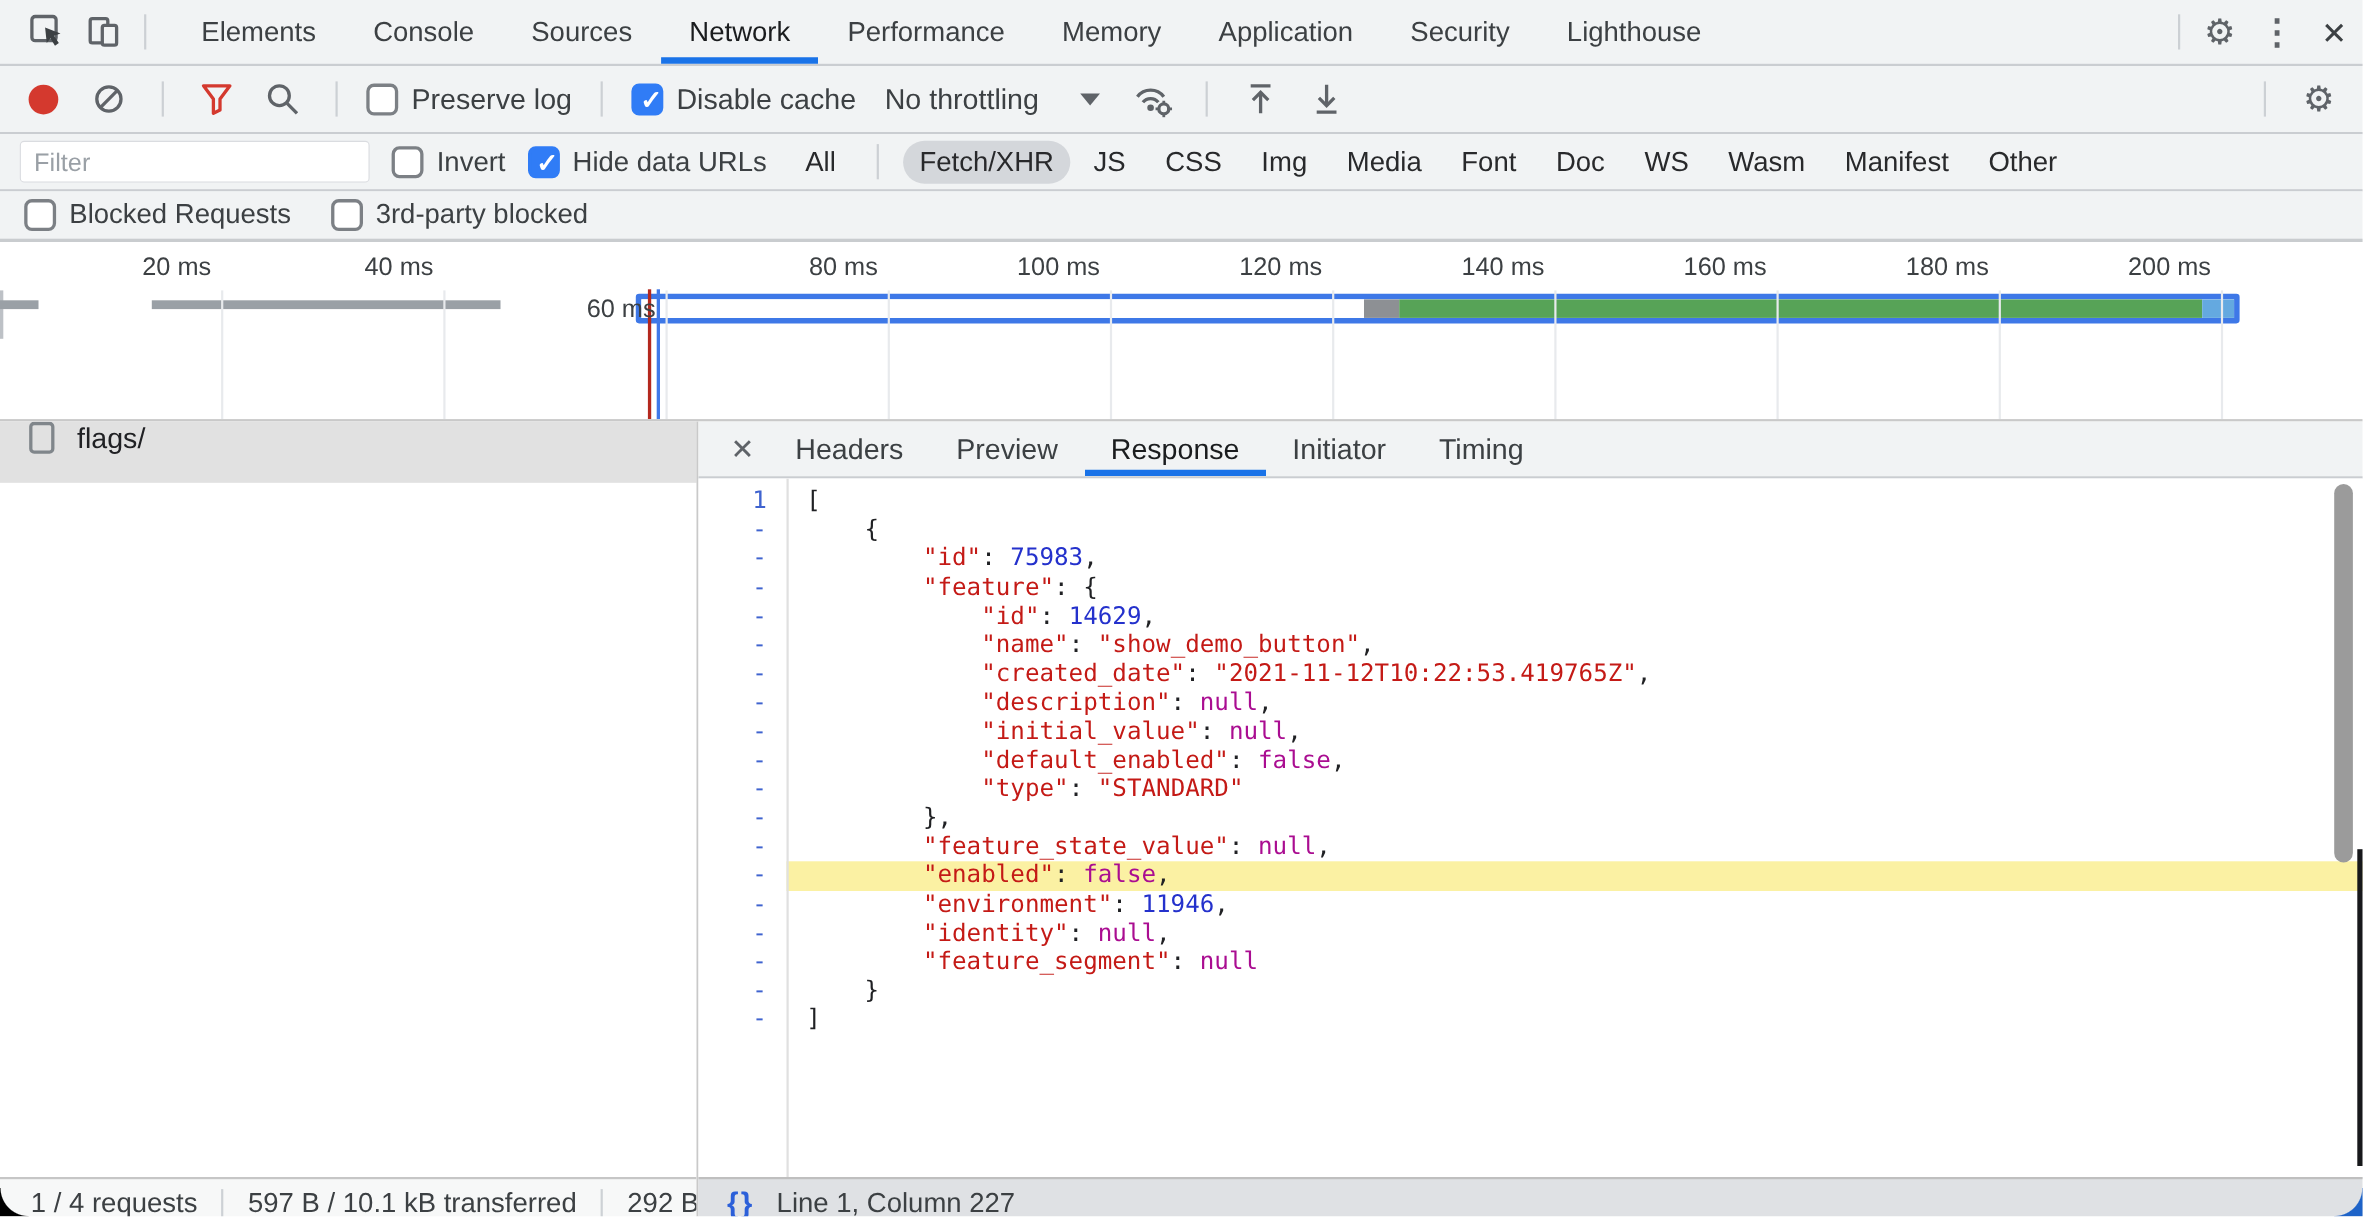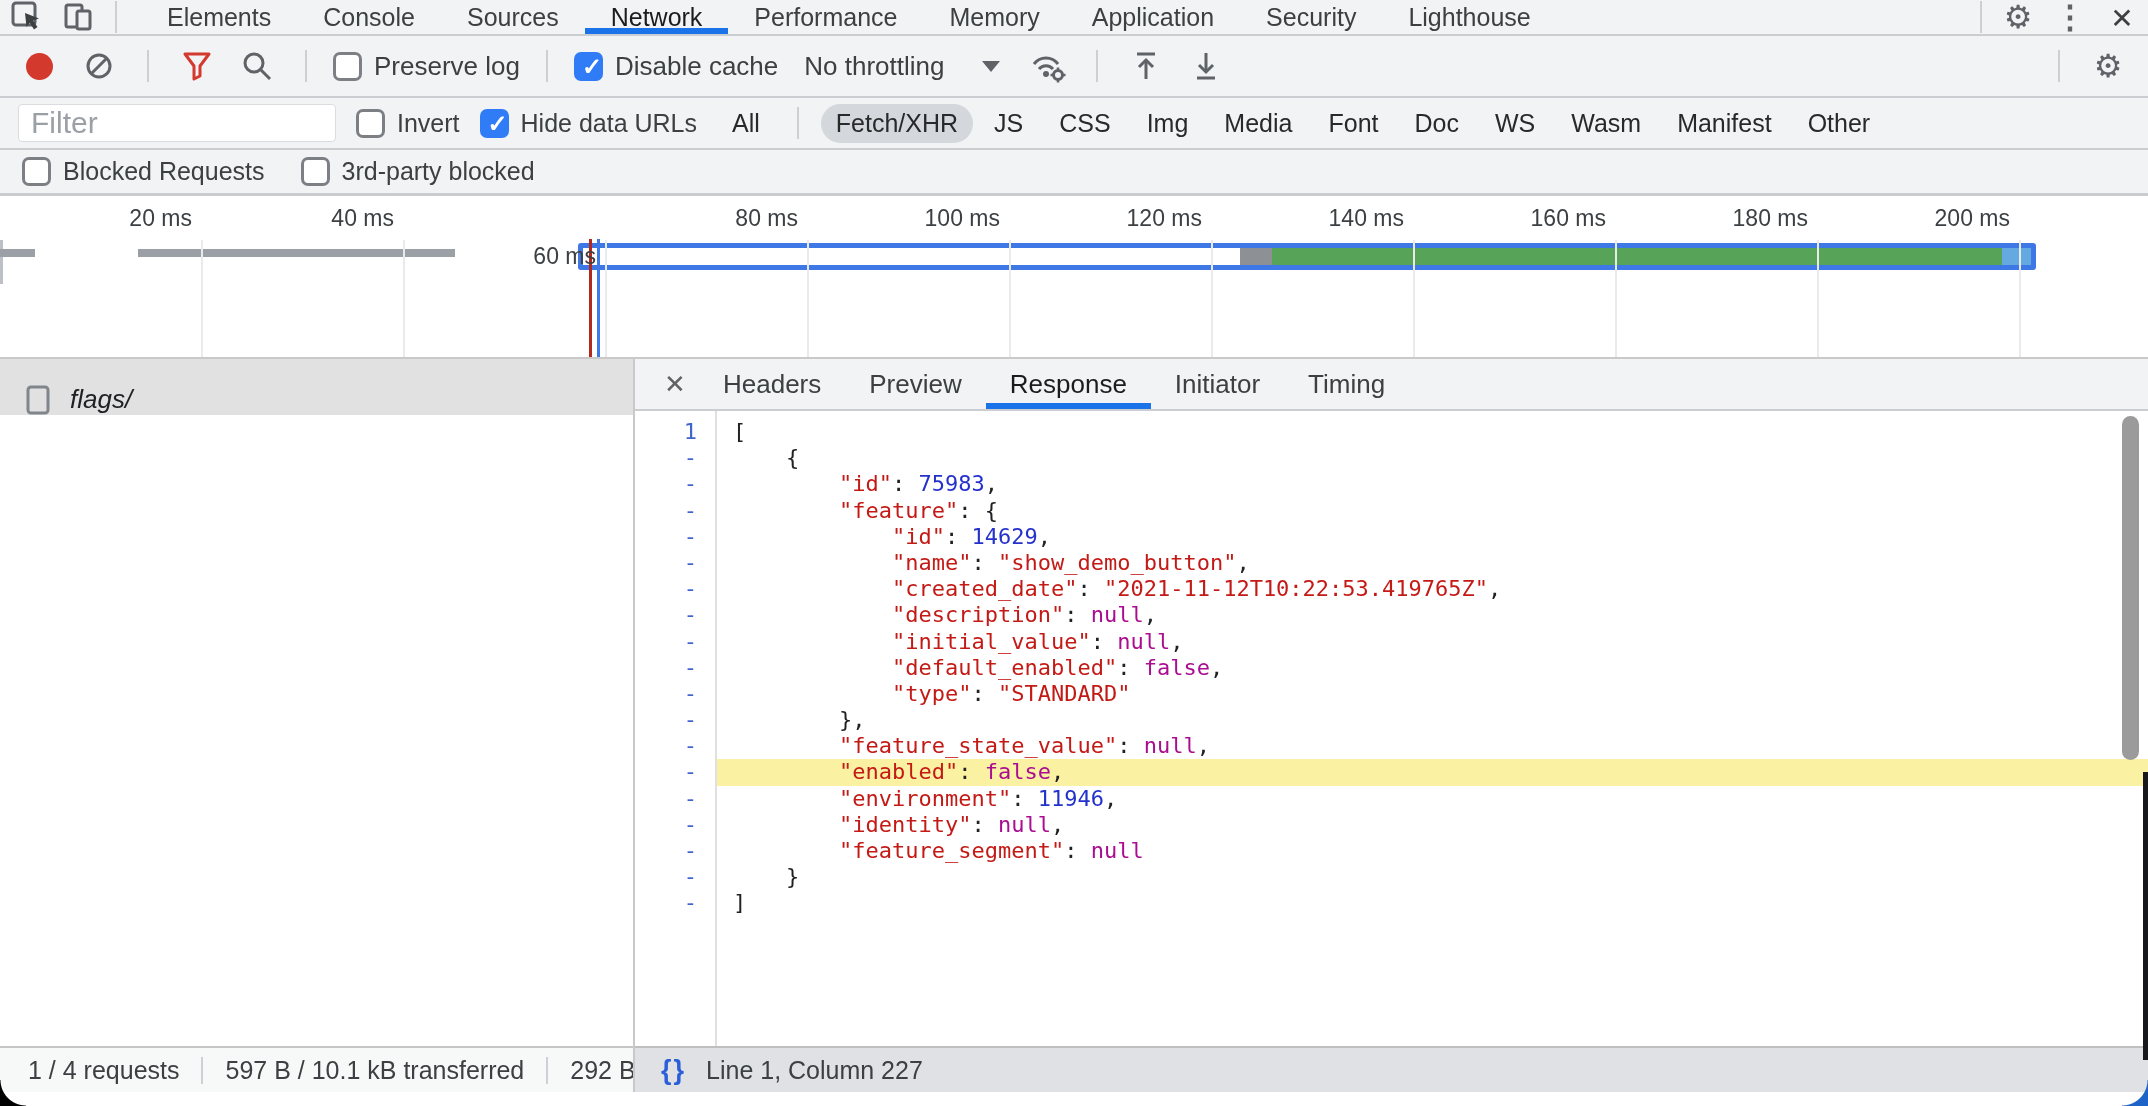--- a/index.html
+++ b/index.html
@@ -1,21 +1,21 @@
 <!DOCTYPE html>
 <html><head>
 <meta charset="utf-8">
 <style>
   * { box-sizing: border-box; margin: 0; padding: 0; }
   html,body { width:2148px; height:1106px; }
   body { font-family:"Liberation Sans", sans-serif; background:#fff; }
   .dt { position:relative; width:2148px; height:1106px; background:#fff; overflow:hidden; color:#3c4043; font-size:26px; }
 
   
-  .tabbar { height:36px; background:#f1f3f4; border-bottom:2px solid #cacdd1; display:flex; align-items:stretch; padding-left:1px; }
+  .tabbar { height:60px; background:#f1f3f4; border-bottom:2px solid #cacdd1; display:flex; align-items:stretch; padding-left:17px; }
   .tb-icon { width:52px; display:flex; align-items:center; justify-content:center; flex:none; cursor:pointer; }
   .vd { width:2px; height:32px; background:#ccd0d4; align-self:center; margin:0 10px; flex:none; }
   .tabs { display:flex; align-items:stretch; margin-left:14px; }
   .tab { padding:0 26px; display:flex; align-items:center; font-size:25px; color:#3c4043; cursor:pointer; }
   .tab.selected { color:#1a1c1e; box-shadow: inset 0 -6px 0 0 #1a73e8; }
   .spacer { flex:1; }
   .glyph { font-size:32px; color:#5f6368; line-height:1; }
   .gear-glyph::before { content:"⚙"; }
   .dots-glyph::before { content:"⋮"; font-weight:bold; }
   .x-glyph::before { content:"✕"; font-size:28px; }
@@ -25,21 +25,21 @@
   .rec-dot { width:27px; height:27px; border-radius:50%; background:#d4392e; margin:0 8px; cursor:pointer; flex:none; }
   .cbrow { display:flex; align-items:center; gap:12px; cursor:pointer; }
   .cb { width:29px; height:29px; border:3px solid #7c8085; border-radius:7px; background:#fff; flex:none; position:relative; }
   .cb.on { background:#307cf6; border-color:#307cf6; }
   .cb.on::after { content:"✓"; position:absolute; left:5px; top:-2px; color:#fff; font-size:24px; font-weight:bold; }
   .caret-down { width:0; height:0; border-left:9px solid transparent; border-right:9px solid transparent; border-top:11px solid #5f6368; margin-left:26px; }
   .ibtn { display:flex; align-items:center; justify-content:center; width:44px; height:44px; cursor:pointer; flex:none; }
 
   
   .filterbar { height:52px; background:#f1f3f4; border-bottom:2px solid #cacdd1; display:flex; align-items:center; padding:0 18px; gap:20px; font-size:25px; }
-  .filter-input { width:318px; height:38px; border:1px solid #dadce0; border-radius:4px; background:#fff; font-size:30px; padding:0 12px; color:#202124; font-family:"Liberation Sans", sans-serif; outline:none; }
+  .filter-input { width:318px; height:38px; border:1px solid #dadce0; border-radius:4px; background:#fff; font-size:23px; padding:0 12px; color:#202124; font-family:"Liberation Sans", sans-serif; outline:none; }
   .filter-input::placeholder { color:#9aa0a6; }
   .pills { display:flex; align-items:center; gap:6px; }
   .pill { padding:5px 15px; border-radius:24px; color:#28292b; cursor:pointer; white-space:nowrap; }
   .pill.sel { background:#d4d7db; }
 
   
   .optionsbar { height:46px; background:#f1f3f4; border-bottom:3px solid #c9cccf; display:flex; align-items:center; padding:0 22px; gap:36px; font-size:25px; }
 
   
   .overview { position:relative; height:163px; background:#fff; border-bottom:2px solid #c9c9c9; overflow:hidden; }
@@ -55,21 +55,21 @@
   .seg-dl { width:730px; background:#57a357; }
   .seg-end { flex:1; background:#64a9e0; }
   .evline { position:absolute; top:43px; bottom:0; width:3px; }
   .ev-red { left:589px; background:#b4281e; }
   .ev-blue { left:597px; background:#4078e8; }
 
   
   .main { display:flex; height:733px; }
   .left { width:635px; border-right:2px solid #c9c9c9; display:flex; flex-direction:column; background:#fff; flex:none; }
   .name-header { height:50px; background:#f1f3f4; border-bottom:2px solid #cacdd1; display:flex; align-items:center; padding-left:28px; font-size:26px; color:#28292b; }
-  .req-row { height:56px; background:#e1e1e1; display:flex; align-items:flex-end; gap:20px; padding-left:26px; cursor:pointer; color:#202124;font-style:italic; }
+  .req-row { height:56px; background:#e1e1e1; display:flex; align-items:flex-start; gap:20px; padding-left:26px; cursor:pointer; color:#202124; }
   .left-fill { flex:1; background:#fff; }
   .status-left { height:46px; background:#f7f8f8; border-top:2px solid #c6c6c6; display:flex; align-items:center; gap:22px; padding-left:28px; font-size:25px; color:#3c4043; white-space:nowrap; overflow:hidden; }
   .sdiv { width:2px; height:27px; background:#cdd1d5; flex:none; }
 
   .right { flex:1; display:flex; flex-direction:column; min-width:0; }
   .detail-tabs { height:52px; background:#f1f3f4; border-bottom:2px solid #cacdd1; display:flex; align-items:stretch; padding-left:16px; }
   .close-x { width:48px; display:flex; align-items:center; justify-content:center; color:#5f6368; font-size:26px; cursor:pointer; flex:none; }
   .close-x::before { content:"✕"; }
   .dtab { padding:0 24px; display:flex; align-items:center; font-size:26px; color:#3c4043; cursor:pointer; }
   .dtab.selected { color:#1a1c1e; box-shadow: inset 0 -6px 0 0 #1a73e8; }

